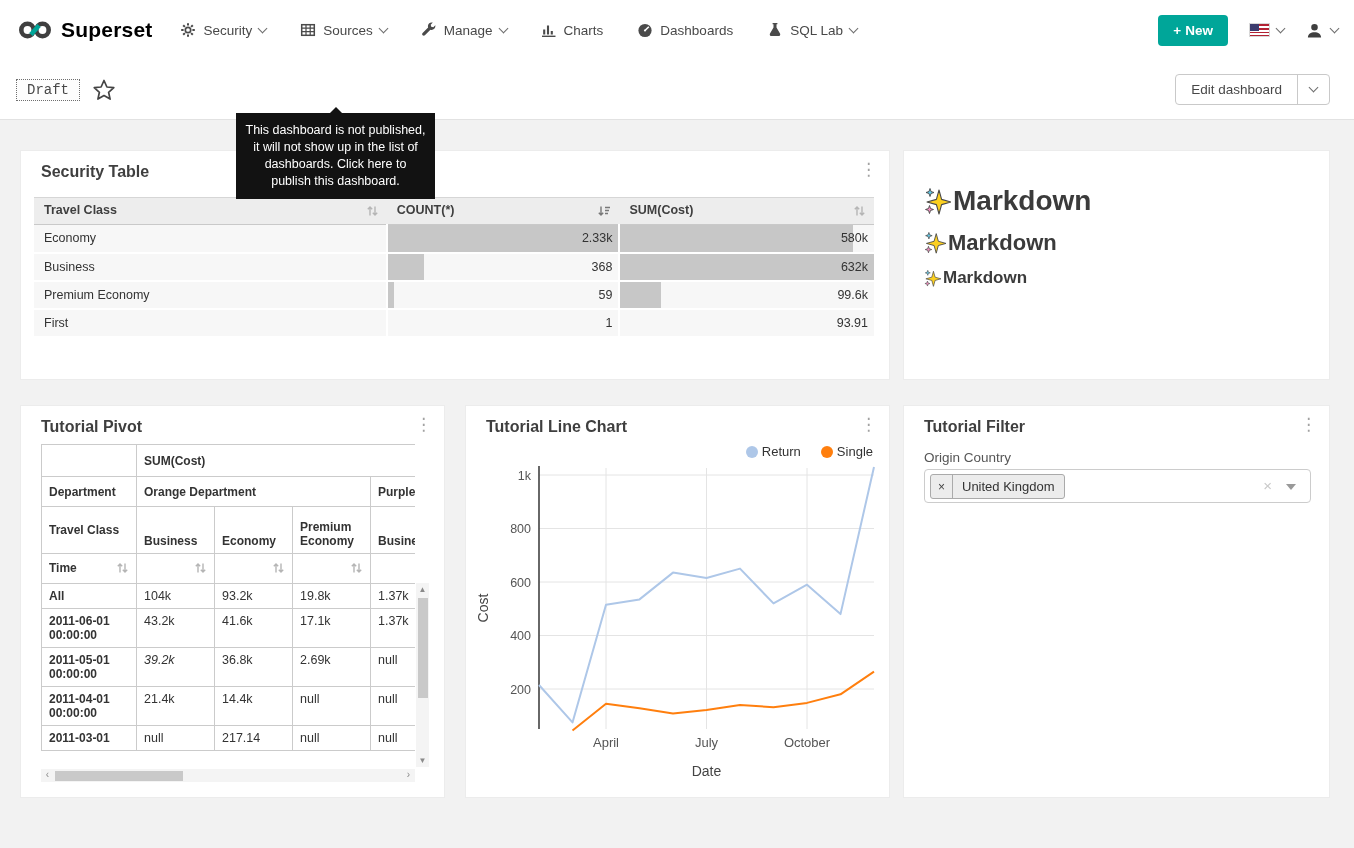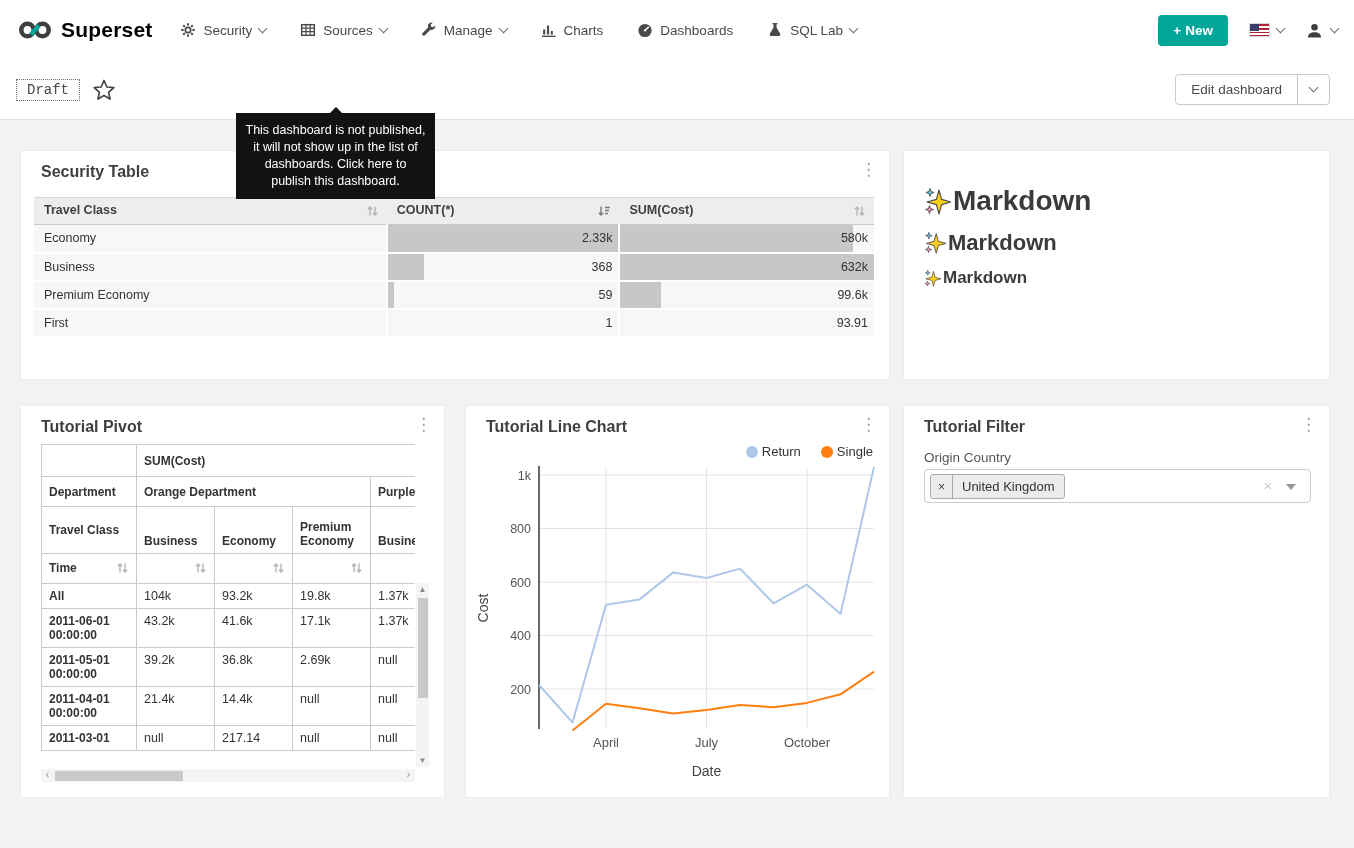--- a/index.html
+++ b/index.html
@@ -384,21 +384,21 @@
           </tr>
           <tr>
             <th class="wrap" style="vertical-align: top;">2011-06-01 00:00:00</th>
             <td style="vertical-align: top;">43.2k</td>
             <td style="vertical-align: top;">41.6k</td>
             <td style="vertical-align: top;">17.1k</td>
             <td style="vertical-align: top;">1.37k</td>
           </tr>
           <tr>
             <th class="wrap" style="vertical-align: top;">2011-05-01 00:00:00</th>
-            <td style="vertical-align: top;">39.2k</td>
+            <td style="vertical-align: top; font-style: italic;">39.2k</td>
             <td style="vertical-align: top;">36.8k</td>
             <td style="vertical-align: top;">2.69k</td>
             <td style="vertical-align: top;">null</td>
           </tr>
           <tr>
             <th class="wrap" style="vertical-align: top;">2011-04-01 00:00:00</th>
             <td style="vertical-align: top;">21.4k</td>
             <td style="vertical-align: top;">14.4k</td>
             <td style="vertical-align: top;">null</td>
             <td style="vertical-align: top;">null</td>

